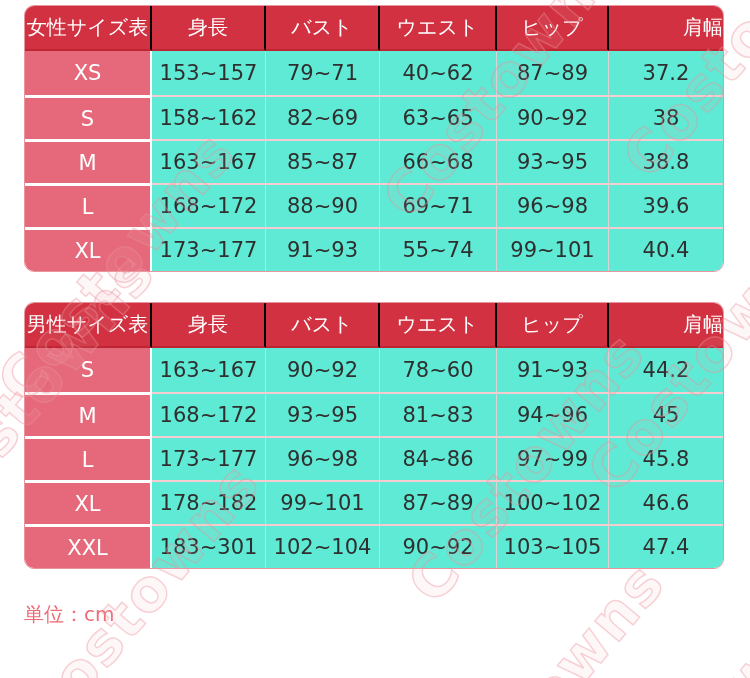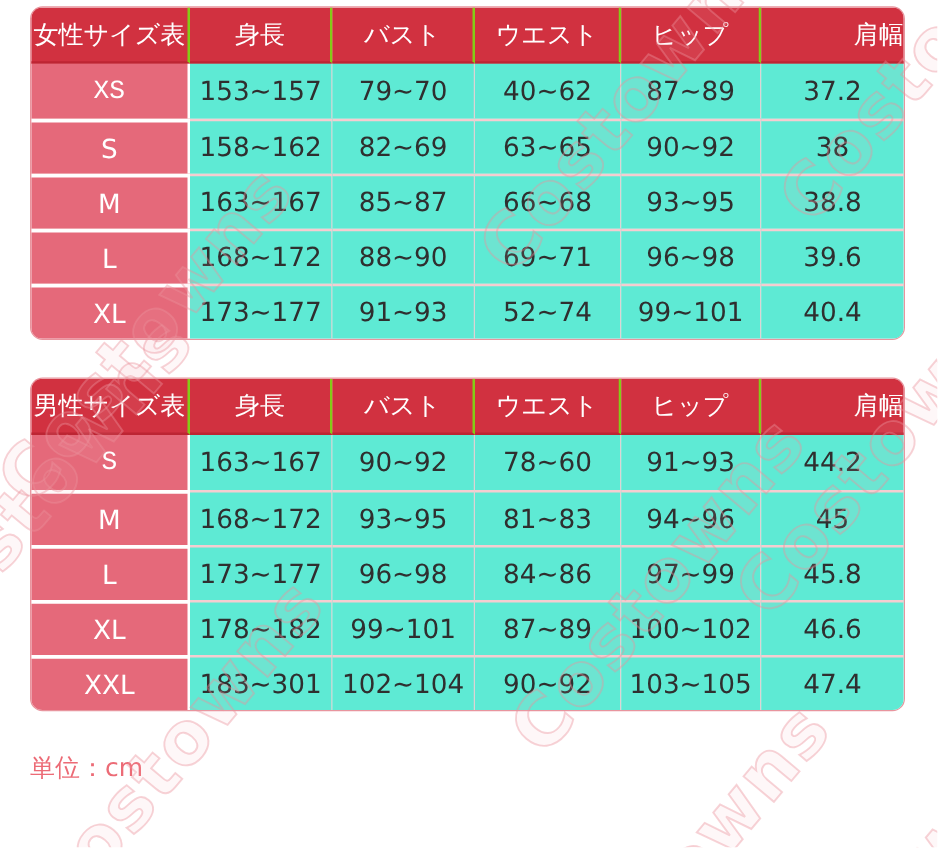--- a/index.html
+++ b/index.html
@@ -67,38 +67,38 @@
   col.c6 { width: 114px; }
 
   thead th {
     height: 45px;
     background: #d13140;
     color: #ffffff;
     font-size: 20px;
     font-weight: normal;
     text-align: center;
     vertical-align: middle;
-    border-right: 2px solid #84cc16;
+    border-right: 2px solid #000000;
     border-bottom: 2px solid #bd2533;
   }
   thead th:last-child { border-right: none; text-align: right; }
 
   tbody tr { height: 44px; }
   tbody td {
     text-align: center;
     vertical-align: middle;
     font-size: 21px;
   }
   td.size-cell {
     background: #e5697a;
     color: #ffffff;
     border-right: 2px solid #ffffff;
     border-top: 3px solid #ffffff;
   }
-  tbody tr:first-child td.size-cell { border-top: none; font-family: Liberation Mono, monospace; }
+  tbody tr:first-child td.size-cell { border-top: none; }
   td.val {
     background: #5eead4;
     color: #2f2f2f;
     border-right: 1px solid #dcd4d4;
   }
   td.val:last-child { border-right: none; }
   tbody tr:not(:first-child) td.val { border-top: 2px solid #f5cdd0; margin-left: 42px; }
 
   
   .notes {
@@ -134,21 +134,21 @@
           <th>バスト</th>
           <th>ウエスト</th>
           <th>ヒップ</th>
           <th>肩幅</th>
         </tr>
       </thead>
       <tbody>
         <tr>
           <td class="size-cell">XS</td>
           <td class="val">153~157</td>
-          <td class="val">79~70</td>
+          <td class="val">79~71</td>
           <td class="val">40~62</td>
           <td class="val">87~89</td>
           <td class="val">37.2</td>
         </tr>
         <tr>
           <td class="size-cell">S</td>
           <td class="val">158~162</td>
           <td class="val">82~69</td>
           <td class="val">63~65</td>
           <td class="val">90~92</td>
@@ -167,21 +167,21 @@
           <td class="val">168~172</td>
           <td class="val">88~90</td>
           <td class="val">69~71</td>
           <td class="val">96~98</td>
           <td class="val">39.6</td>
         </tr>
         <tr>
           <td class="size-cell">XL</td>
           <td class="val">173~177</td>
           <td class="val">91~93</td>
-          <td class="val">52~74</td>
+          <td class="val">55~74</td>
           <td class="val">99~101</td>
           <td class="val">40.4</td>
         </tr>
       </tbody>
     </table>
   </div>
 
   <div class="table-wrap men">
     <table class="size-table">
       <colgroup>

